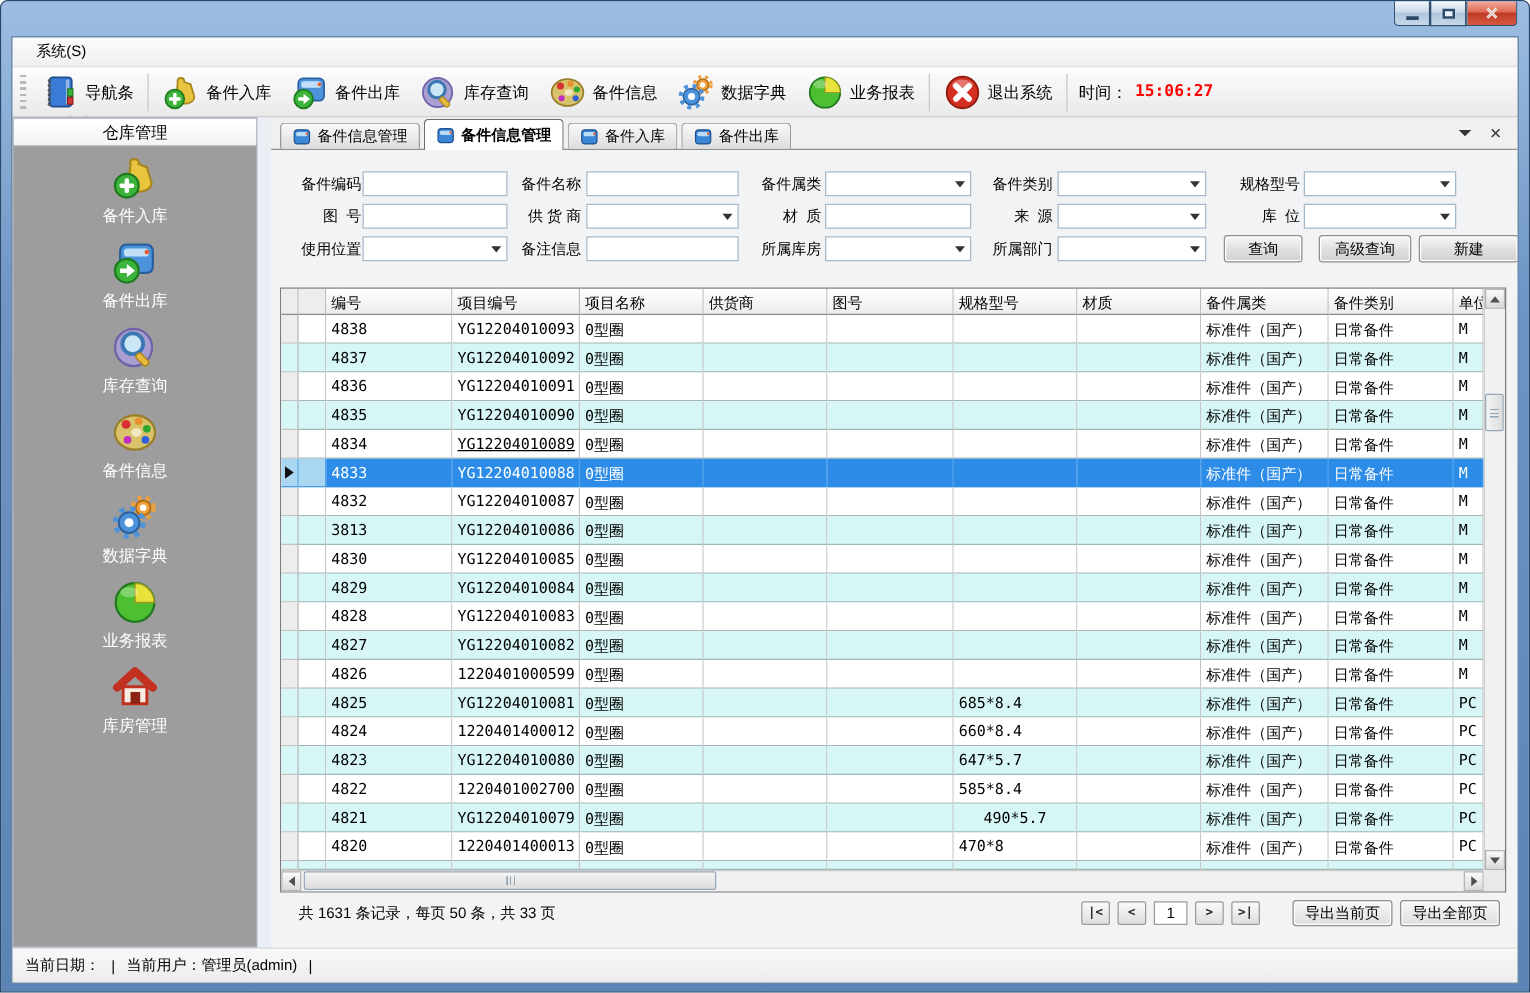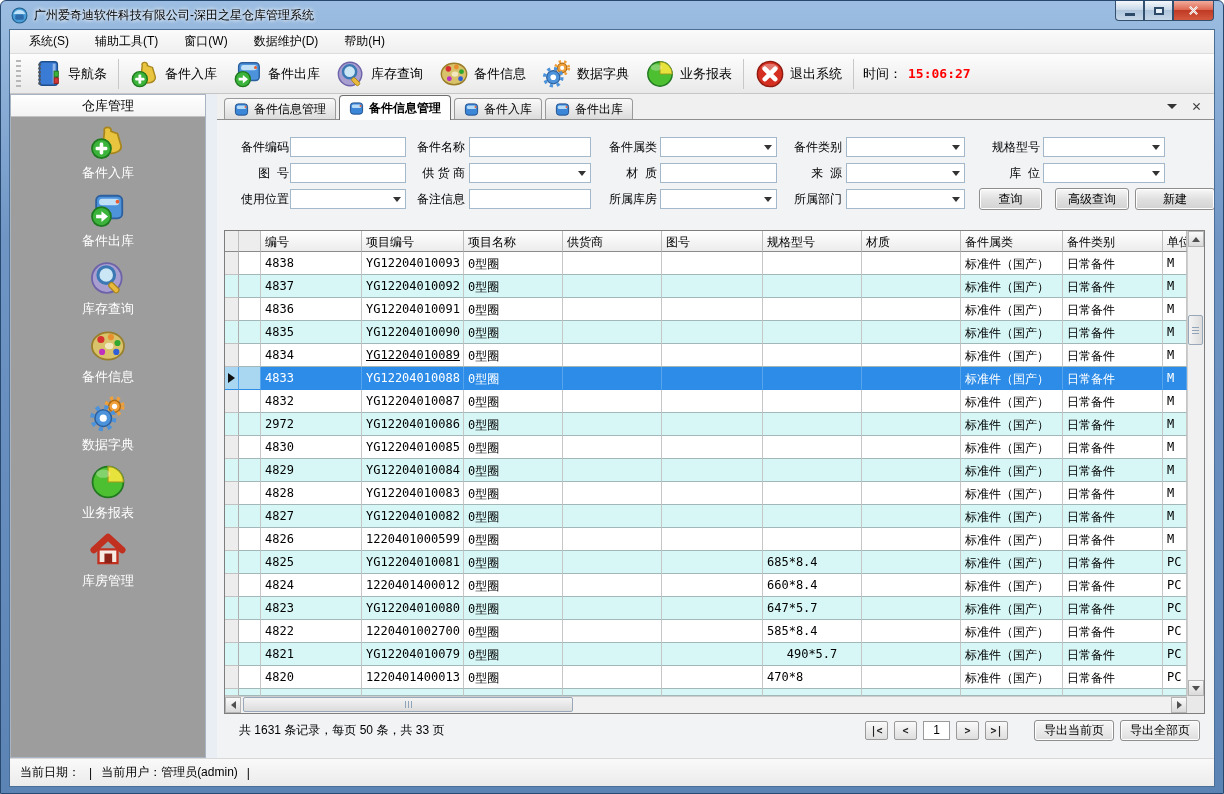--- a/index.html
+++ b/index.html
@@ -17,21 +17,21 @@
     background:linear-gradient(#F4F8FC,#CADAEA 45%,#AFC6DD 50%,#C6D8E8); }
   .wbtn:first-child { border-radius:0 0 0 4px; }
   .wbtn.close { width:41px; border-radius:0 0 4px 0;
     background:linear-gradient(#F2AC9C,#DE6A54 45%,#C03A24 50%,#D4593F); }
   .glyph-min { width:10px; height:3px; background:#2D4A68; margin-top:7px; }
   .glyph-max { width:10px; height:8px; border:2px solid #2D4A68; background:#E8F0F8; }
   
   .client { position:absolute; left:8px; top:28px; right:8px; bottom:6px; background:#F0F0F0;
     border:1px solid #4A6E96; display:flex; flex-direction:column; overflow:hidden; }
   .menubar { height:24px; background:linear-gradient(#FBFBFB,#EFEFEF); border-bottom:1px solid #DCDCDC;
-    display:flex; padding-left:6px; }
+    display:flex; padding-left:6px;flex-direction:column; }
   .menu-item { padding:0 13px; line-height:23px; cursor:default; }
   .toolbar { height:40px; background:linear-gradient(#FDFDFD,#E9E9E9); border-bottom:1px solid #C6C6C6;
     display:flex; align-items:center; padding-left:4px; }
   .tb-grip { width:5px; height:28px; margin:0 4px 0 2px;
     background:repeating-linear-gradient(to bottom,#B8B8B8 0 2px,transparent 2px 5px); }
   .tb-item { display:flex; align-items:center; gap:5px; padding:0 8px; height:36px; background:none;
     border:none; font-size:13px; font-family:inherit; cursor:default; }
   .tb-sep { width:1px; height:30px; background:#C8C8C8; margin:0 3px; }
   .tb-time-label { font-size:13px; margin-left:6px; }
   .tb-time { font-size:13px; font-weight:bold; font-family:"DejaVu Sans Mono",monospace; margin-left:6px; }
@@ -125,30 +125,20 @@
   
   .statusbar { height:28px; background:linear-gradient(#F9F9F9,#ECECEC); border-top:1px solid #D8D8D8;
     display:flex; align-items:center; padding:0 10px; gap:9px; font-size:12px; }
   button { cursor:default; }
 </style>
 </head>
 <body>
 
 <div class="window">
 
-  <div class="titlebar">
-    <span class="icon app-ic" id="app-ic">
-        <svg viewBox="0 0 16 16">
-          <circle cx="8" cy="8" r="7" fill="#4A9ED8" stroke="#1E5E8C"></circle>
-          <path d="M2.5 6.5 A6 6 0 0 1 13.5 6.5 Z" fill="#BFE2F8"></path>
-          <rect x="4" y="7" width="8" height="5" rx="1.5" fill="#2E6BAA"></rect>
-        </svg>
-      </span>
-    <span class="ttl">广州爱奇迪软件科技有限公司-深田之星仓库管理系统</span>
-  </div>
   <div class="wbtns">
     <div class="wbtn">
         <span class="glyph-min"></span>
       </div>
     <div class="wbtn">
         <span class="glyph-max"></span>
       </div>
     <div class="wbtn close">
         <span class="icon" style="width:13px;height:13px" id="close-glyph">
           <svg viewBox="0 0 16 16">
@@ -532,21 +522,21 @@
                   <div class="cell" style="flex-basis: 101px;"></div>
                   <div class="cell" style="flex-basis: 99px;"></div>
                   <div class="cell" style="flex-basis: 99px;"></div>
                   <div class="cell" style="flex-basis: 102px;">标准件（国产）</div>
                   <div class="cell" style="flex-basis: 100px;">日常备件</div>
                   <div class="cell" style="flex-basis: 24px;">M</div>
                 </div>
                 <div class="trow alt">
                   <div class="cell selc" style="flex-basis: 14px;"></div>
                   <div class="cell indc" style="flex-basis: 22px;"></div>
-                  <div class="cell" style="flex-basis: 101px;">2972</div>
+                  <div class="cell" style="flex-basis: 101px;">3813</div>
                   <div class="cell" style="flex-basis: 102px;">YG12204010086</div>
                   <div class="cell" style="flex-basis: 99px;">0型圈</div>
                   <div class="cell" style="flex-basis: 99px;"></div>
                   <div class="cell" style="flex-basis: 101px;"></div>
                   <div class="cell" style="flex-basis: 99px;"></div>
                   <div class="cell" style="flex-basis: 99px;"></div>
                   <div class="cell" style="flex-basis: 102px;">标准件（国产）</div>
                   <div class="cell" style="flex-basis: 100px;">日常备件</div>
                   <div class="cell" style="flex-basis: 24px;">M</div>
                 </div>

